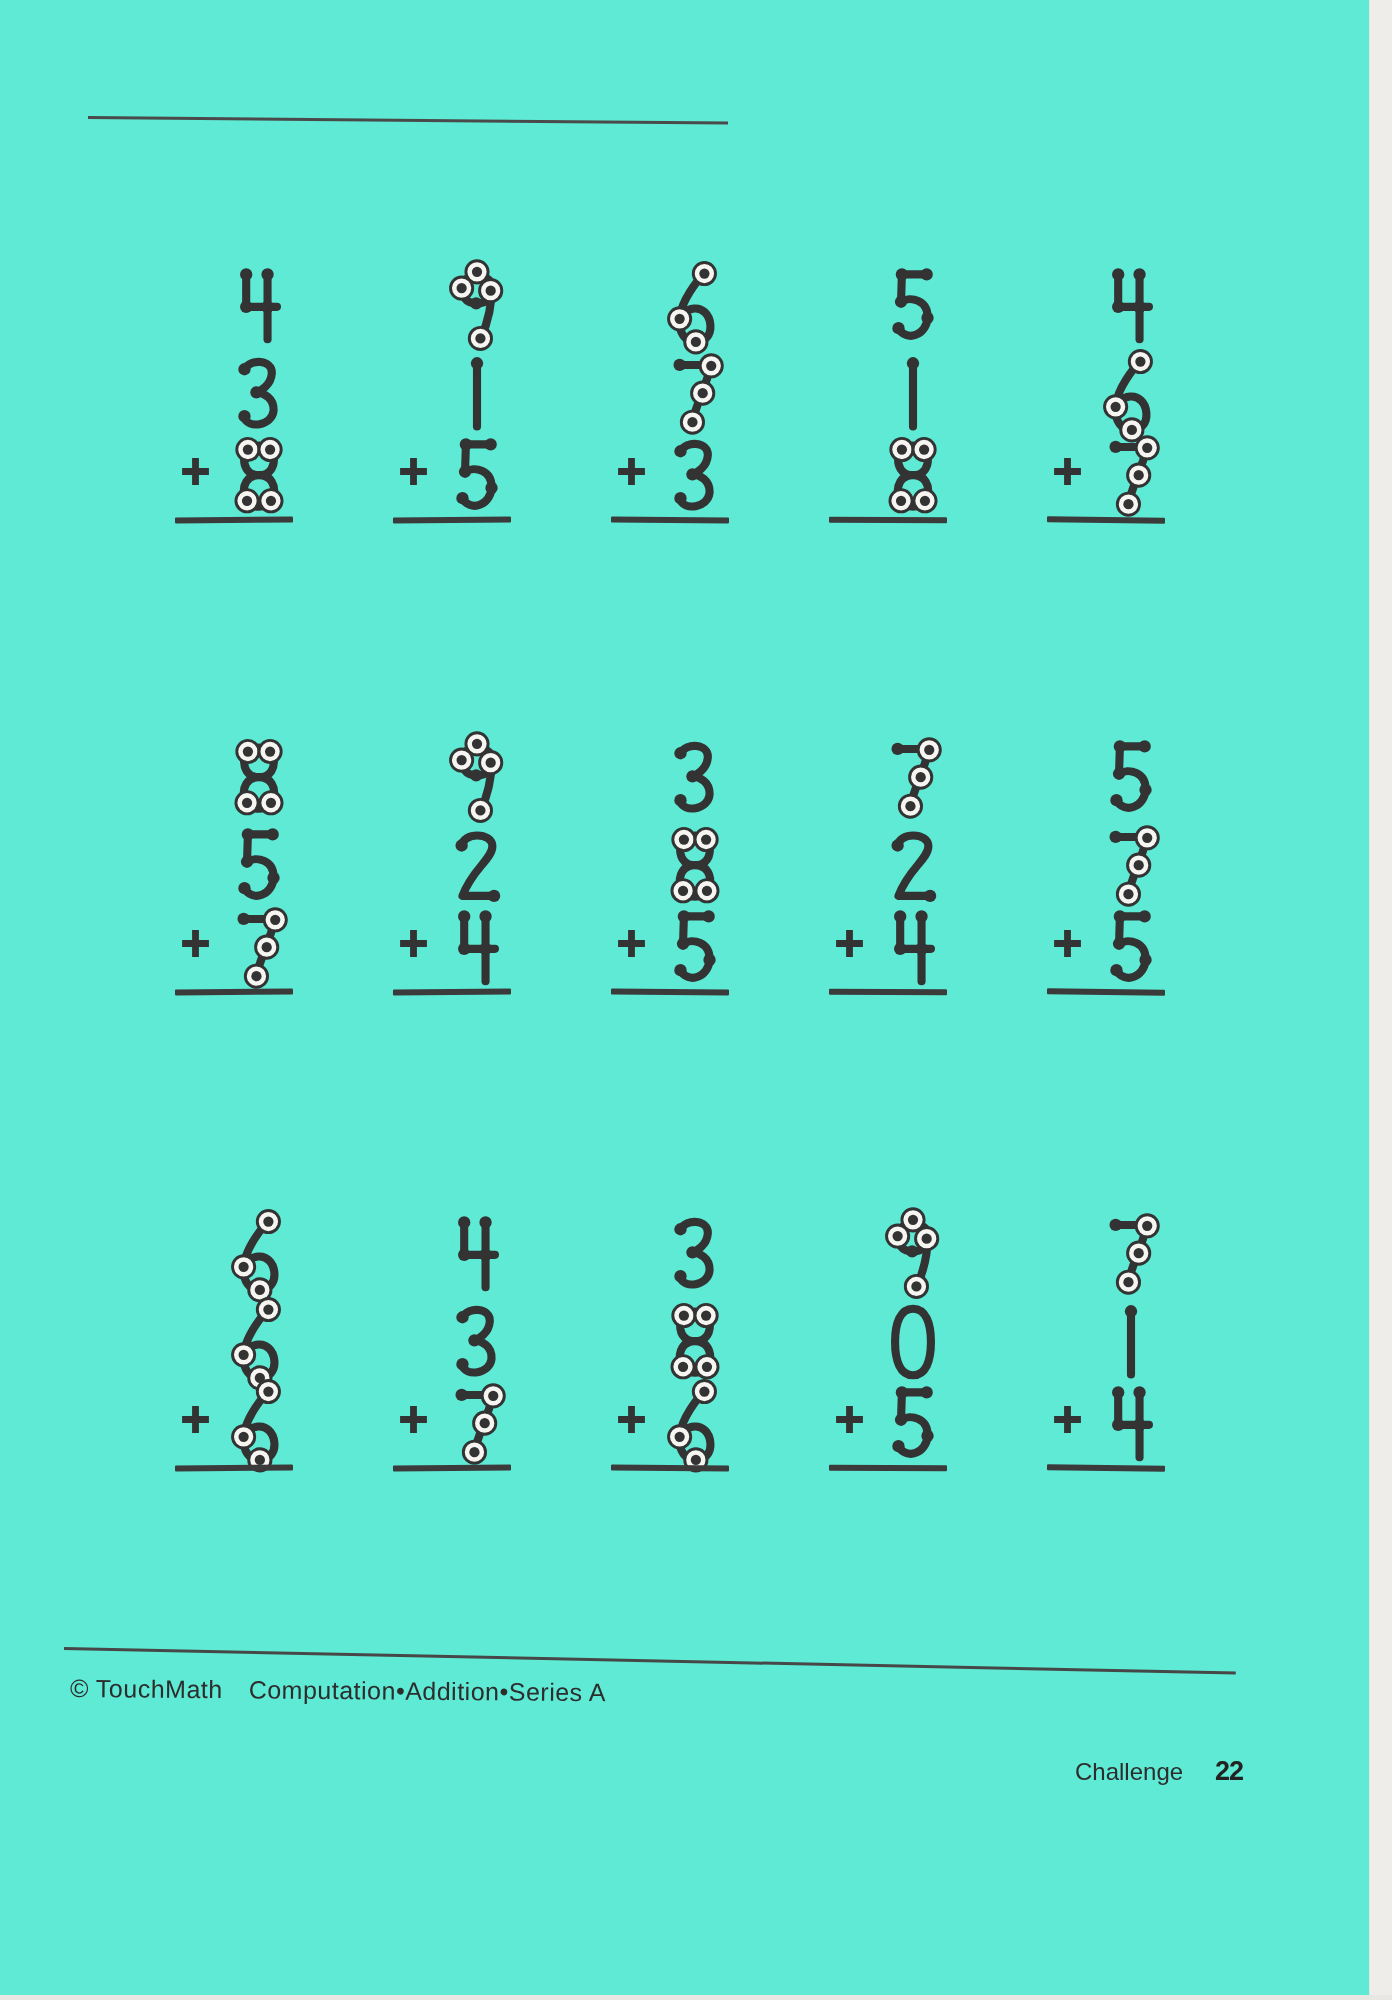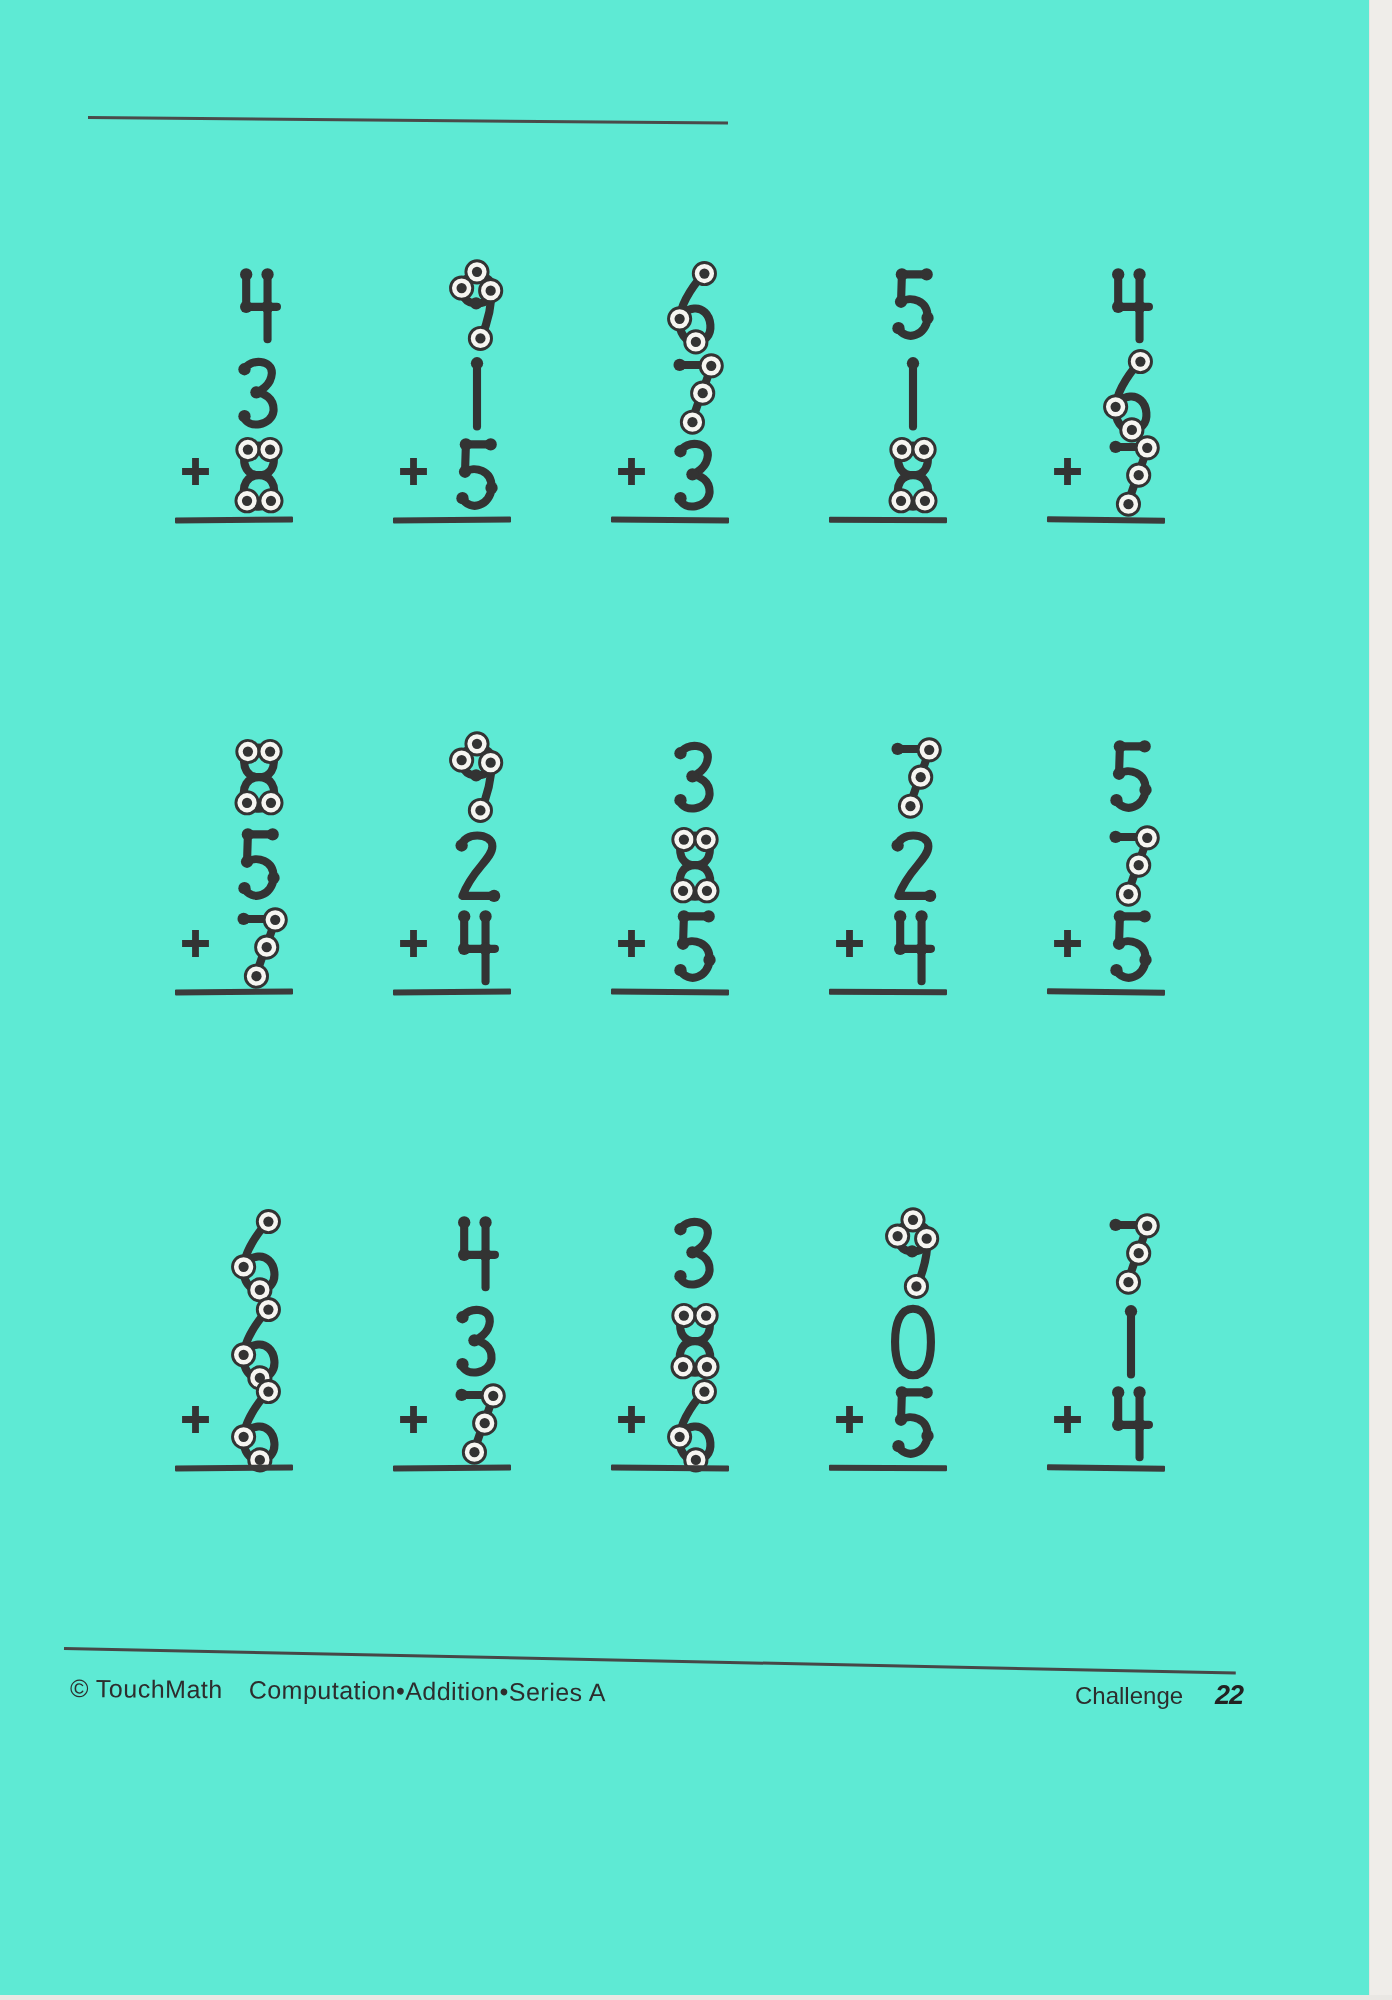--- a/index.html
+++ b/index.html
@@ -25,23 +25,23 @@
   .prob.c1 .ansline{transform:rotate(-0.4deg);}
   .prob.c2 .ansline{transform:rotate(0.6deg);}
   .prob.c3 .ansline{transform:rotate(0.2deg);}
   .prob.c4 .ansline{transform:rotate(0.7deg);}
   
   .footer-rule{position:absolute;left:64px;top:1647px;width:1172px;height:3px;
     background:#474747;transform:rotate(1.2deg);transform-origin:left center;}
   .footer-left{position:absolute;left:70px;top:1674px;font-size:25px;color:#2d2d2d;
     transform:rotate(0.45deg);transform-origin:left center;letter-spacing:0.5px;white-space:nowrap;}
   .footer-left .series{margin-left:26px;}
-  .footer-right{position:absolute;left:1075px;top:1680px;font-size:24px;color:#2d2d2d;
+  .footer-right{position:absolute;left:1075px;top:1756px;font-size:24px;color:#2d2d2d;
     display:flex;align-items:baseline;gap:32px;}
-  .page-num{font-weight:bold;font-size:27px;letter-spacing:-1px;color:#222;font-style:italic;}
+  .page-num{font-weight:bold;font-size:27px;letter-spacing:-1px;color:#222;}
   
   .edge-right{position:absolute;right:0;top:0;width:23px;height:100%;
     background:#efede9;box-shadow:inset 1px 0 0 #e6e4e0;}
   .edge-bottom{position:absolute;left:0;bottom:0;width:100%;height:5px;background:#e9e7e3;}
 </style>
 </head>
 <body>
 
 <div class="sheet">
   <div class="top-rule"></div>

